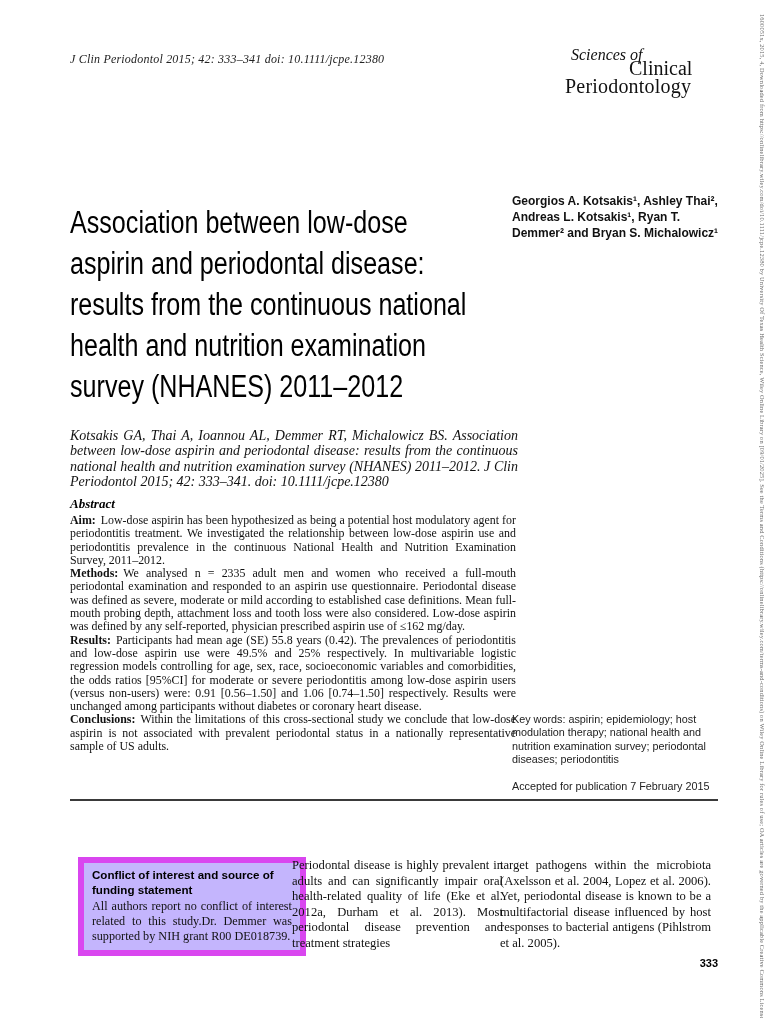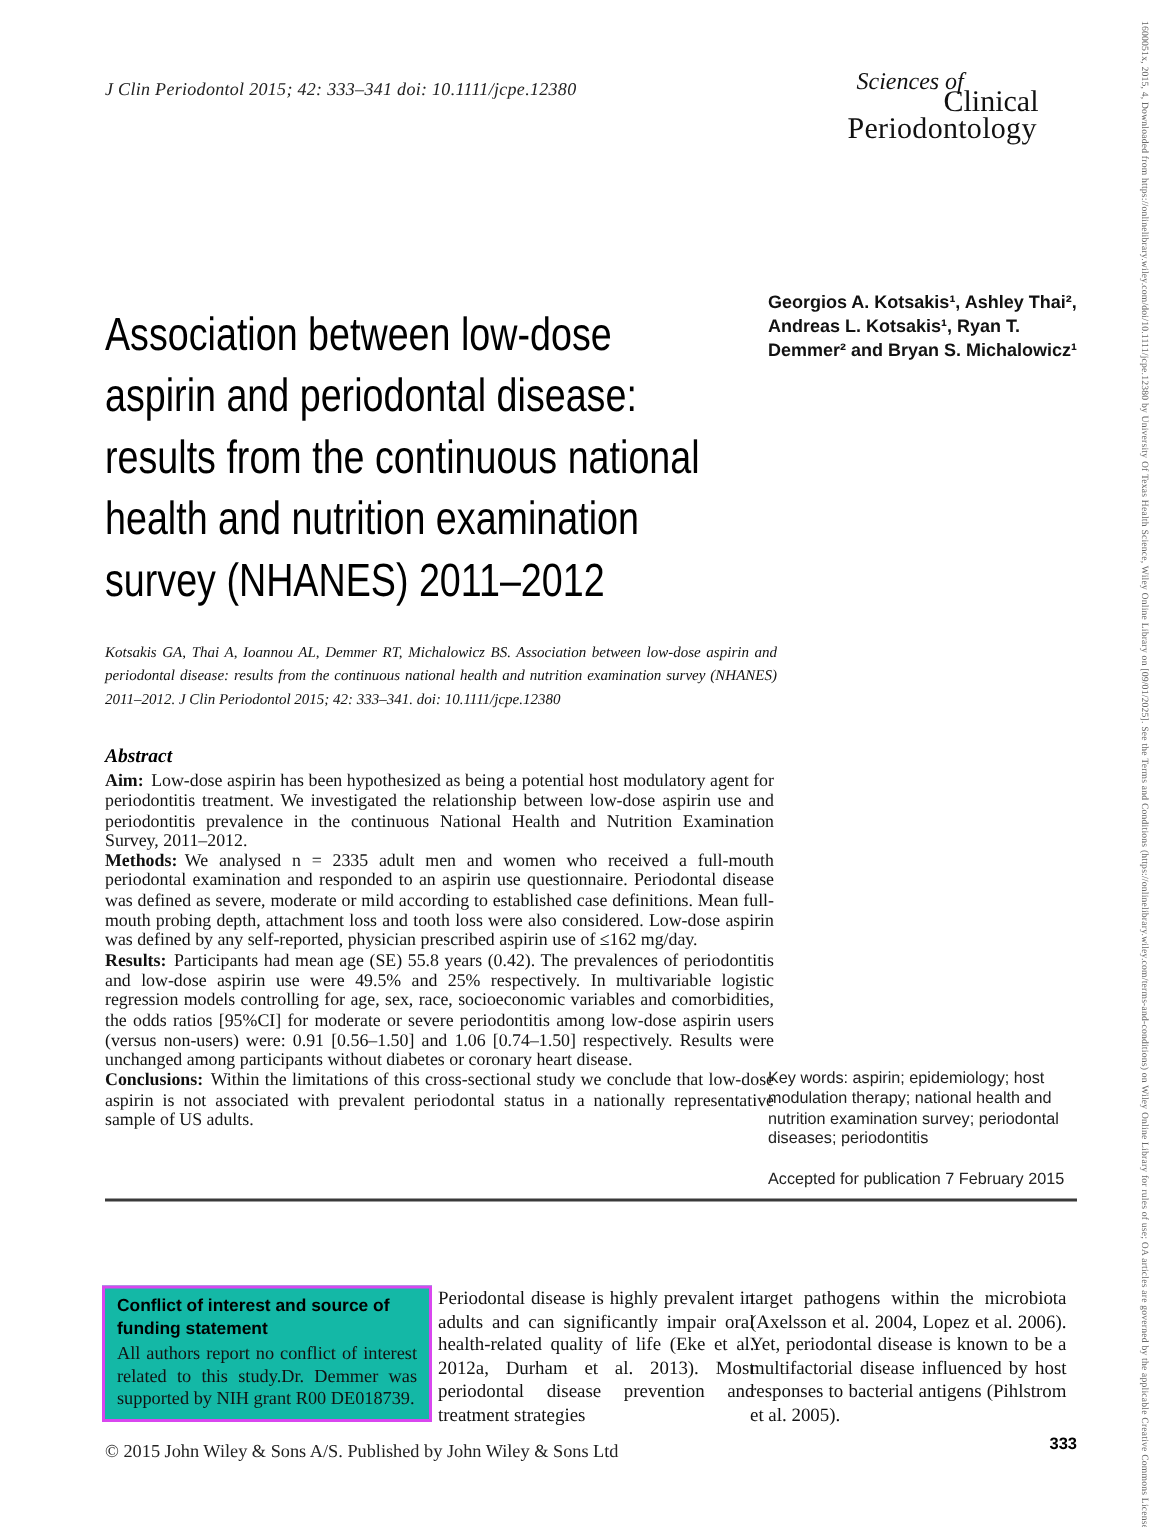--- a/index.html
+++ b/index.html
@@ -26,41 +26,41 @@
   }
   .title .t-line{white-space:nowrap;}
   .authors{position:absolute;left:512px;top:193px;width:210px;
     font-family:"Liberation Sans", sans-serif;}
   .author-names{margin:0;font-weight:bold;font-size:12px;line-height:16px;color:#111;}
   .author-names .a-line{white-space:nowrap;transform:scaleX(0.97);transform-origin:left top;}
   .affiliations{margin:8px 0 0 0;font-size:10.8px;line-height:13.4px;color:#222;}
   
   .citation-block{
     position:absolute;left:70px;top:428px;width:448px;
-    font-style:italic;font-size:10px;line-height:15.4px;text-align:justify;color:#111;
+    font-style:italic;font-size:14px;line-height:15.4px;text-align:justify;color:#111;
   }
   
   .abstract{position:absolute;left:70px;top:496px;width:446px;}
   .abstract h2{
     margin:0 0 2px 0;font-size:13px;font-style:italic;font-weight:bold;color:#000;
   }
   .abs-sec{margin:0;font-size:11.9px;line-height:13.3px;text-align:justify;color:#111;}
   .abs-label{font-weight:bold;margin-right:5px;}
   
   .keywords{position:absolute;left:512px;top:713px;width:208px;
     font-family:"Liberation Sans", sans-serif;font-size:10.8px;line-height:13.4px;color:#222;}
   .keywords p{margin:0;}
   .accepted{margin-top:13px !important;}
   
   .rule{position:absolute;left:70px;top:799px;width:648px;height:0;
     border-top:2px solid #3a3a3a;}
   
   .conflict-box{
-    position:absolute;left:68px;top:857px;width:200px;
-    background:#14b8a6;border:2px solid #d946ef;padding:5px 8px 7px 8px;
+    position:absolute;left:78px;top:857px;width:200px;
+    background:#c4b5fd;border:6px solid #d946ef;padding:5px 8px 7px 8px;
   }
   .box-heading{margin:0;font-family:"Liberation Sans", sans-serif;font-weight:bold;
     font-size:11.6px;line-height:14.5px;color:#000;}
   .box-body{margin:2px 0 0 0;font-size:12.2px;line-height:14.8px;text-align:justify;color:#111;}
   .intro-col{position:absolute;top:858px;width:211px;
     font-size:12.6px;line-height:15.6px;text-align:justify;color:#111;}
   .intro-col.c2{left:292px;}
   .intro-col.c3{left:500px;}
   
   .footer-copyright{position:absolute;left:70px;top:960px;font-size:12.2px;color:#222;}
@@ -130,16 +130,15 @@
   <div class="rule"></div>
 
   <div class="conflict-box">
     <p class="box-heading">Conflict of interest and source of funding statement</p>
     <p class="box-body">All authors report no conflict of interest related to this study.Dr. Demmer was supported by NIH grant R00 DE018739.</p>
   </div>
 
   <div class="intro-col c2">Periodontal disease is highly prevalent in adults and can significantly impair oral health-related quality of life (Eke et al. 2012a, Durham et al. 2013). Most periodontal disease prevention and treatment strategies</div>
   <div class="intro-col c3">target pathogens within the microbiota (Axelsson et al. 2004, Lopez et al. 2006). Yet, periodontal disease is known to be a multifactorial disease influenced by host responses to bacterial antigens (Pihlstrom et al. 2005).</div>
 
-  <div class="footer-copyright">© 2015 John Wiley &amp; Sons A/S. Published by John Wiley &amp; Sons Ltd</div>
   <div class="footer-page">333</div>
 
 </div>
 
 </body></html>

